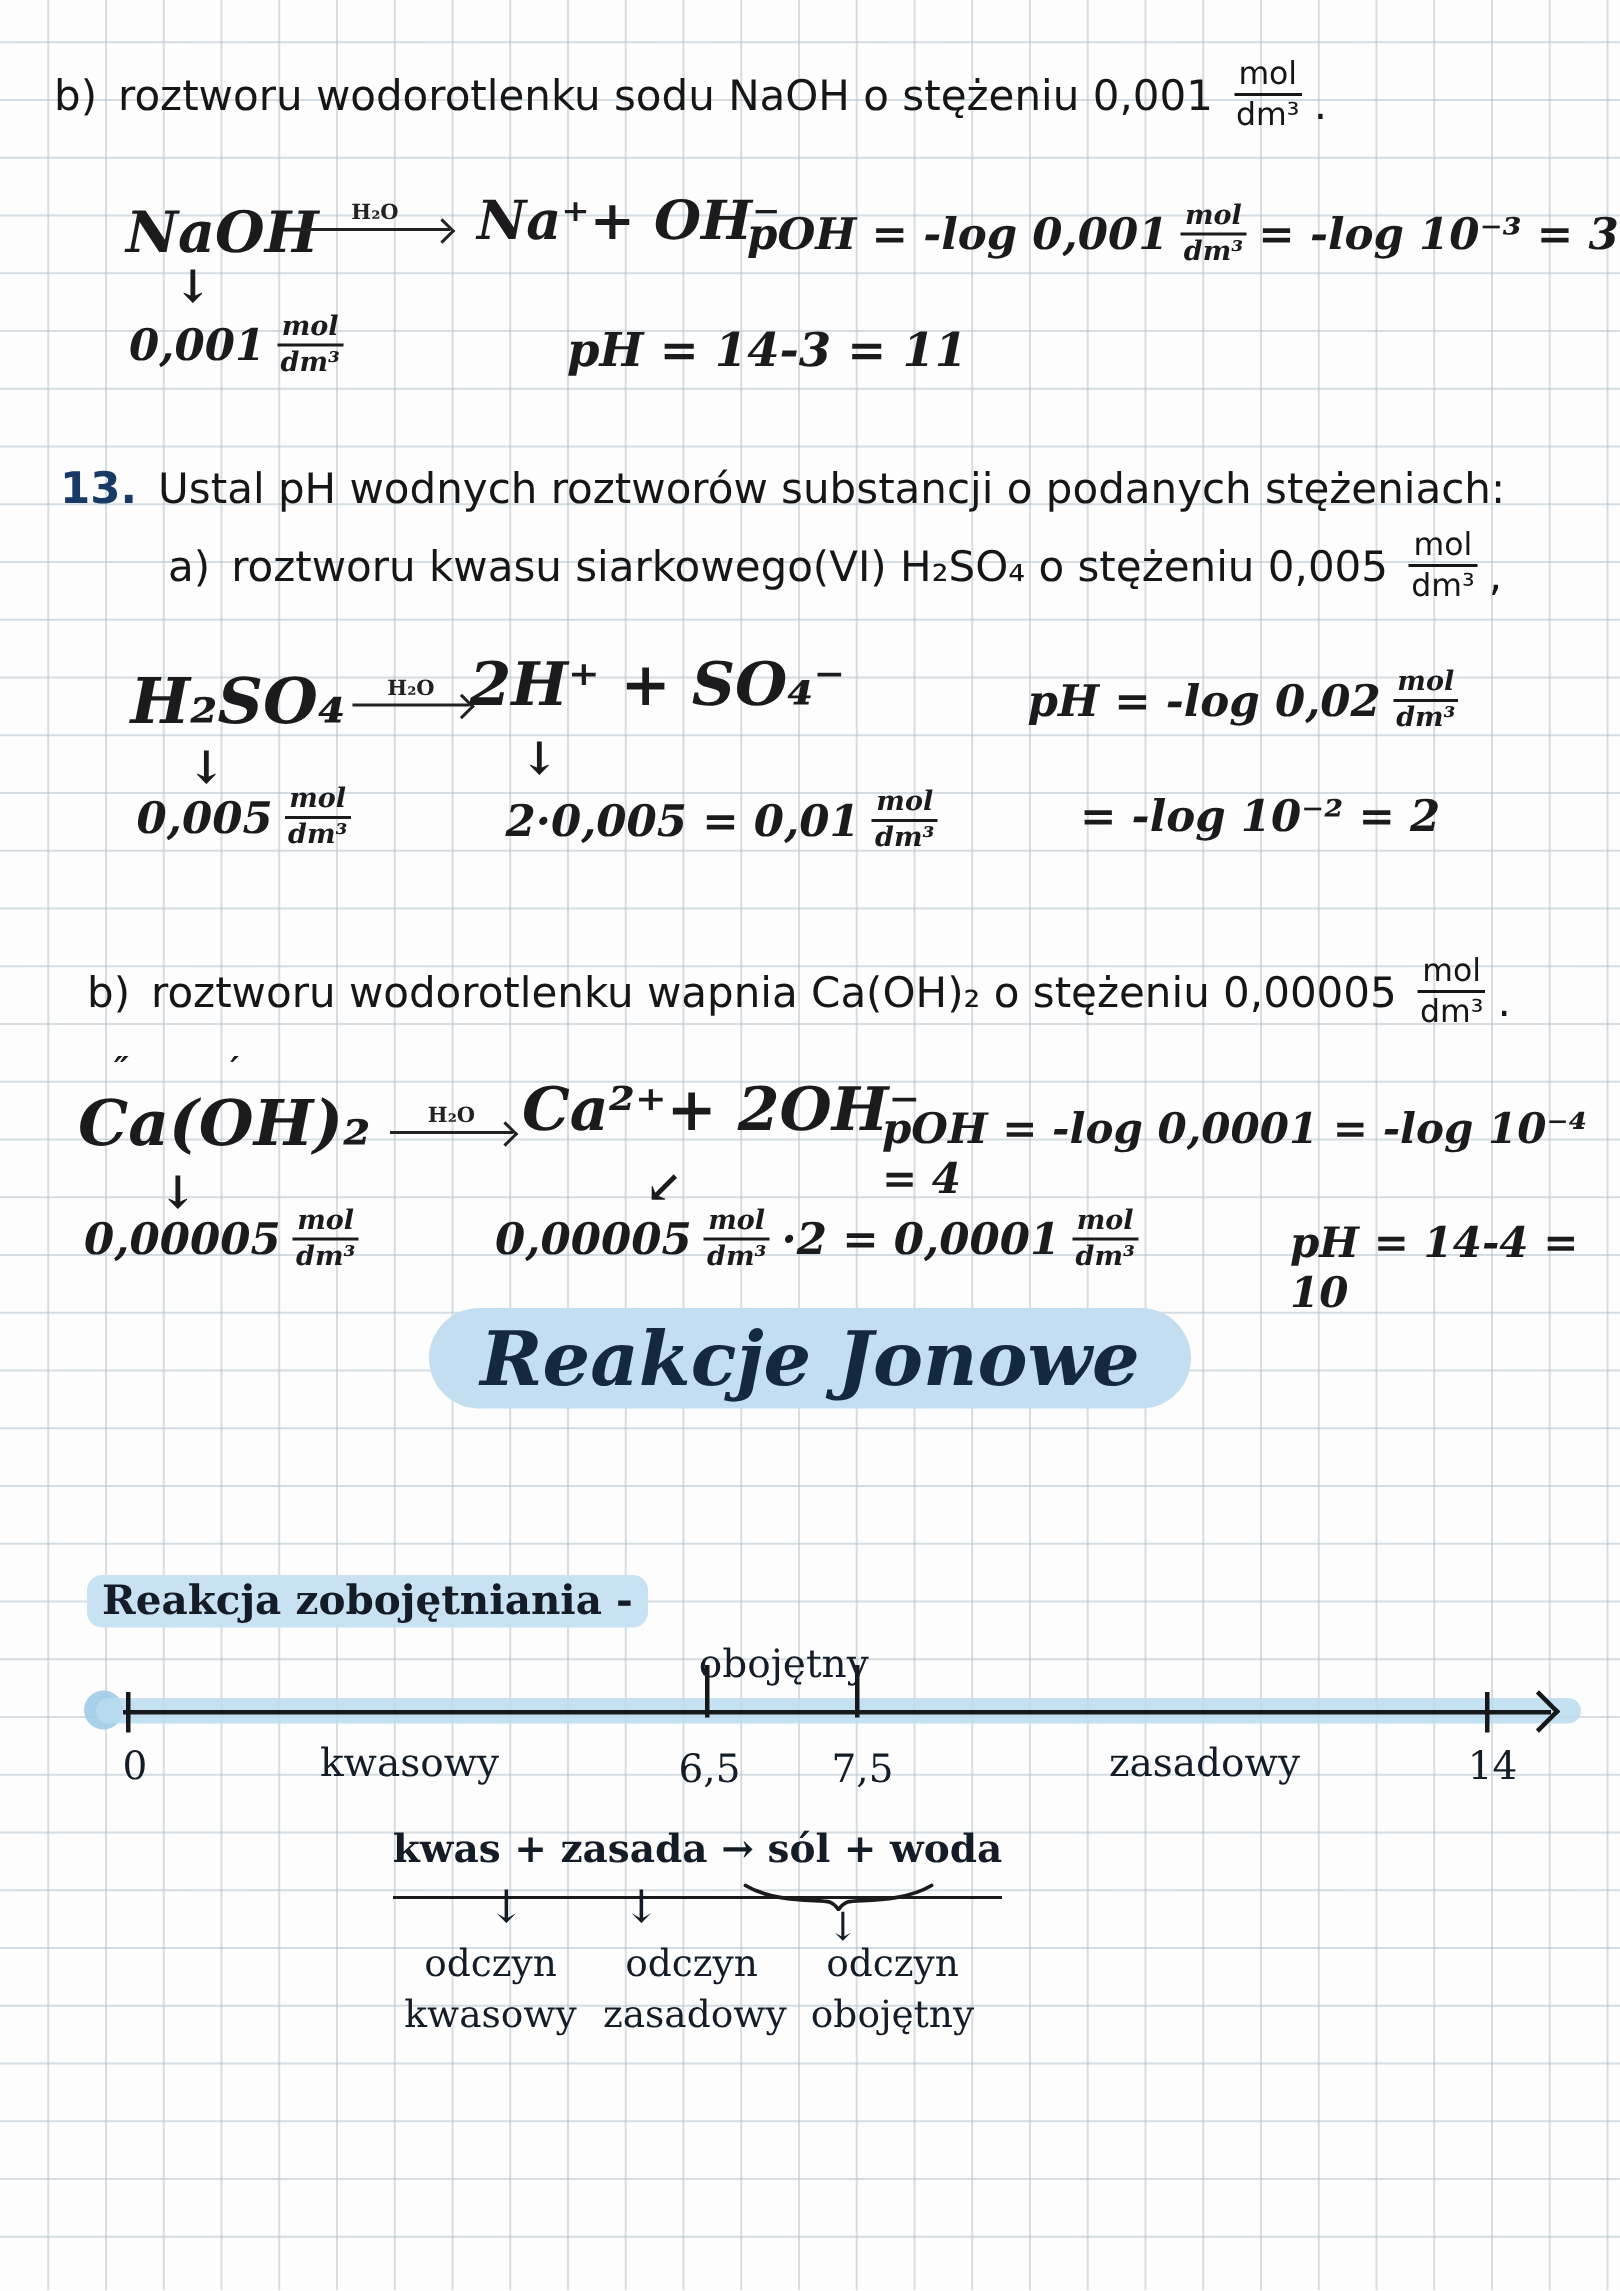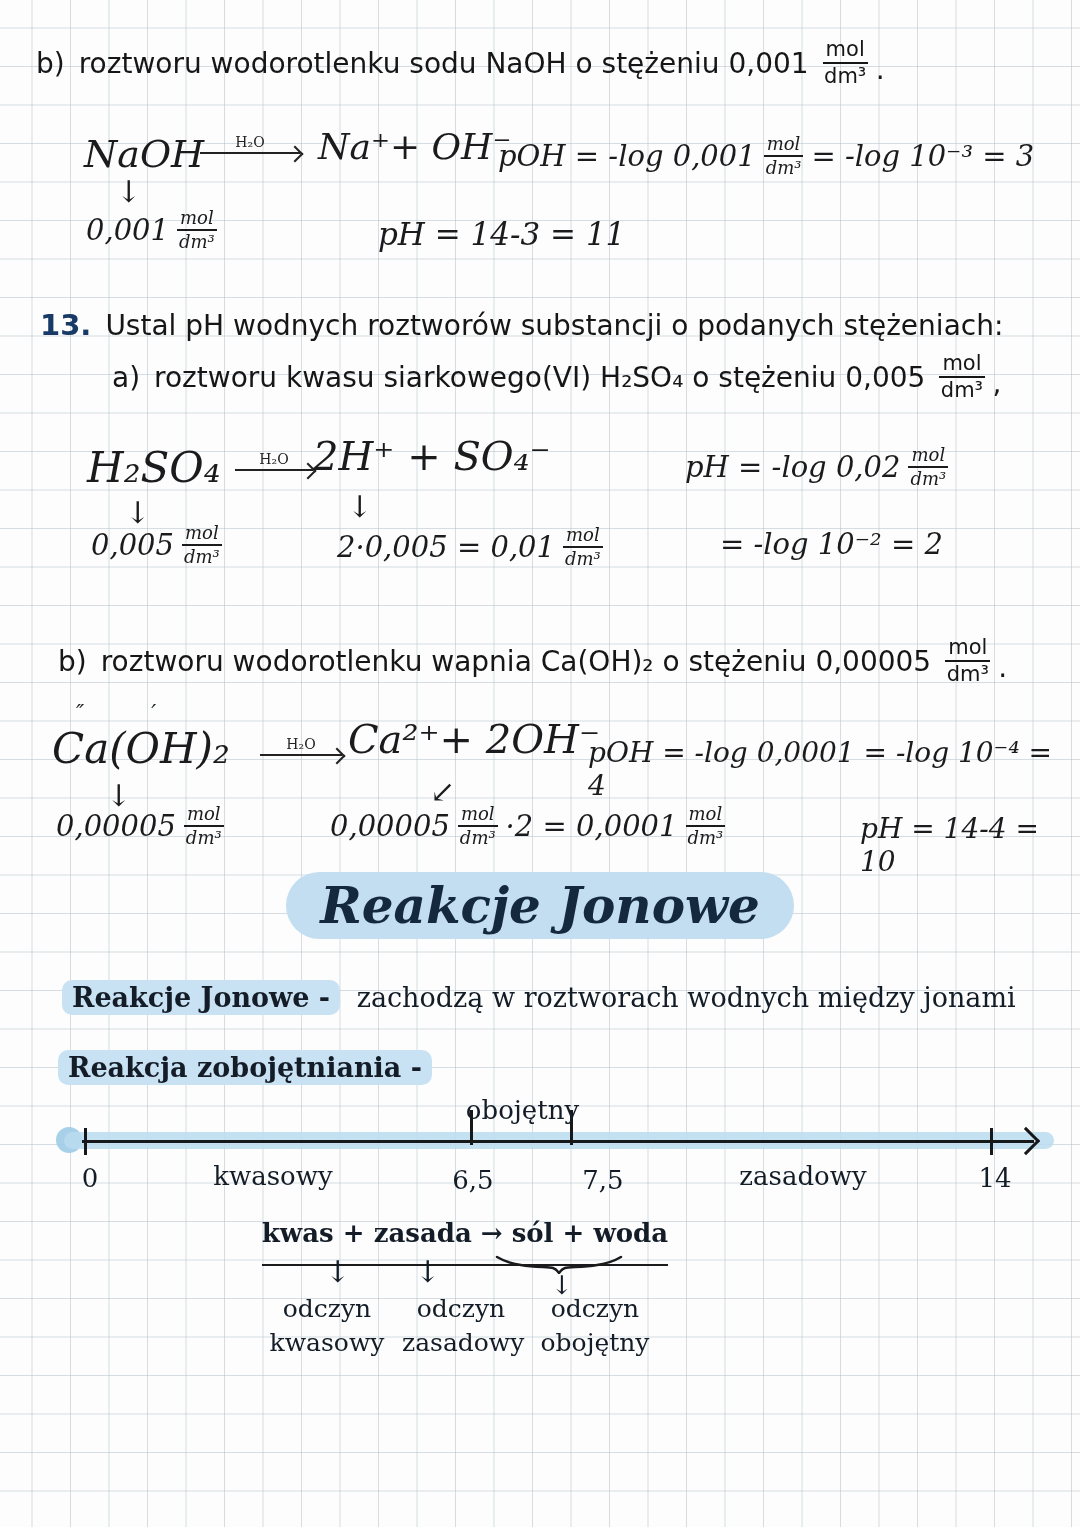--- a/index.html
+++ b/index.html
@@ -12,21 +12,21 @@
     background-image:
       linear-gradient(to right, rgba(174,189,201,0.5) 1px, transparent 1px),
       linear-gradient(to bottom, rgba(174,189,201,0.5) 1px, transparent 1px);
     background-size:38.5px 38.5px;
     background-position:-7px -11px;
   }
 
   .abs { position:absolute; }
 
   .printed { font-family:"DejaVu Sans","Liberation Sans",sans-serif; color:#161616; }
-  .hand { font-family:"DejaVu Serif",serif; font-style:italic; color:var(--ink,#1b1b1d); }
+  .hand { font-family:"DejaVu Serif",serif; font-style:italic; color:var(--ink,#1b1b1d);font-weight:bold; }
   .note { font-family:"DejaVu Serif",serif; color:#131c27; }
 
   .heading { display:flex; align-items:center; gap:14px; font-size:28px; }
   .h-label { flex:0 0 auto; }
   .h-period, .h-comma { align-self:flex-end; margin-left:-6px; padding-bottom:2px; }
 
   .frac { display:inline-flex; flex-direction:column; align-items:center; line-height:1.1; vertical-align:middle; }
   .frac .num { border-bottom:2px solid currentColor; padding:0 3px 1px; }
   .frac .den { padding-top:1px; }
   .printed .frac { font-size:21px; }
@@ -195,45 +195,41 @@
           <span class="den">dm³</span>
         </span>
     </span>
     <span class="abs" style="top:112px; left:812px; font-size:28px;">pH = 14-4 = 10</span>
   </div>
 
   <div class="title-wrap">
     <span class="big-title">Reakcje Jonowe</span>
   </div>
 
-  <div class="abs note" style="top:982px; left:62px; font-size:27px;">
-    <span class="hl" style="font-weight:bold;">Reakcje Jonowe -</span>
-    <span style="margin-left:8px;">zachodzą w roztworach wodnych między jonami</span>
-  </div>
 
   <div class="abs note" style="top:1052px; left:58px; font-size:27px;">
     <span class="hl" style="font-weight:bold;">Reakcja zobojętniania -</span>
   </div>
 
   <div class="abs note" style="top:1095px; left:58px; width:1000px; height:110px;">
     <span class="scale-dot" style="top:32px; left:-2px; width:26px; height:26px;"></span>
     <span class="scale-band" style="top:37px; left:6px; width:990px; height:17px;"></span>
     <span class="scale-line" style="top:45px; left:24px; width:952px; height:3px;"></span>
     <span class="scale-arrowhead" style="top:36px; left:958px;"></span>
 
     <span class="scale-tick" style="top:33px; left:26px; height:27px;"></span>
     <span class="scale-tick" style="top:15px; left:412px; height:35px;"></span>
     <span class="scale-tick" style="top:15px; left:512px; height:35px;"></span>
     <span class="scale-tick" style="top:33px; left:932px; height:27px;"></span>
 
     <span class="scale-label" style="top:0px; left:402px; width:125px;">obojętny</span>
     <span class="scale-label" style="top:68px; left:12px; width:40px;">0</span>
     <span class="scale-label" style="top:66px; left:130px; width:170px;">kwasowy</span>
     <span class="scale-label" style="top:70px; left:388px; width:54px;">6,5</span>
-    <span class="scale-label" style="top:70px; left:518px; width:54px;text-align:center;">7,5</span>
+    <span class="scale-label" style="top:70px; left:490px; width:54px;text-align:center;">7,5</span>
     <span class="scale-label" style="top:66px; left:655px; width:180px;">zasadowy</span>
     <span class="scale-label" style="top:68px; left:912px; width:50px;">14</span>
   </div>
 
   <div class="abs note" style="top:1218px; left:255px; width:420px; text-align:center;">
     <span class="equation">kwas + zasada → sól + woda</span>
   </div>
 
   <div class="abs note" style="top:1254px; left:255px; width:420px; height:46px;">
     <span class="abs down-glyph" style="top:0px; left:70px;">↓</span>

